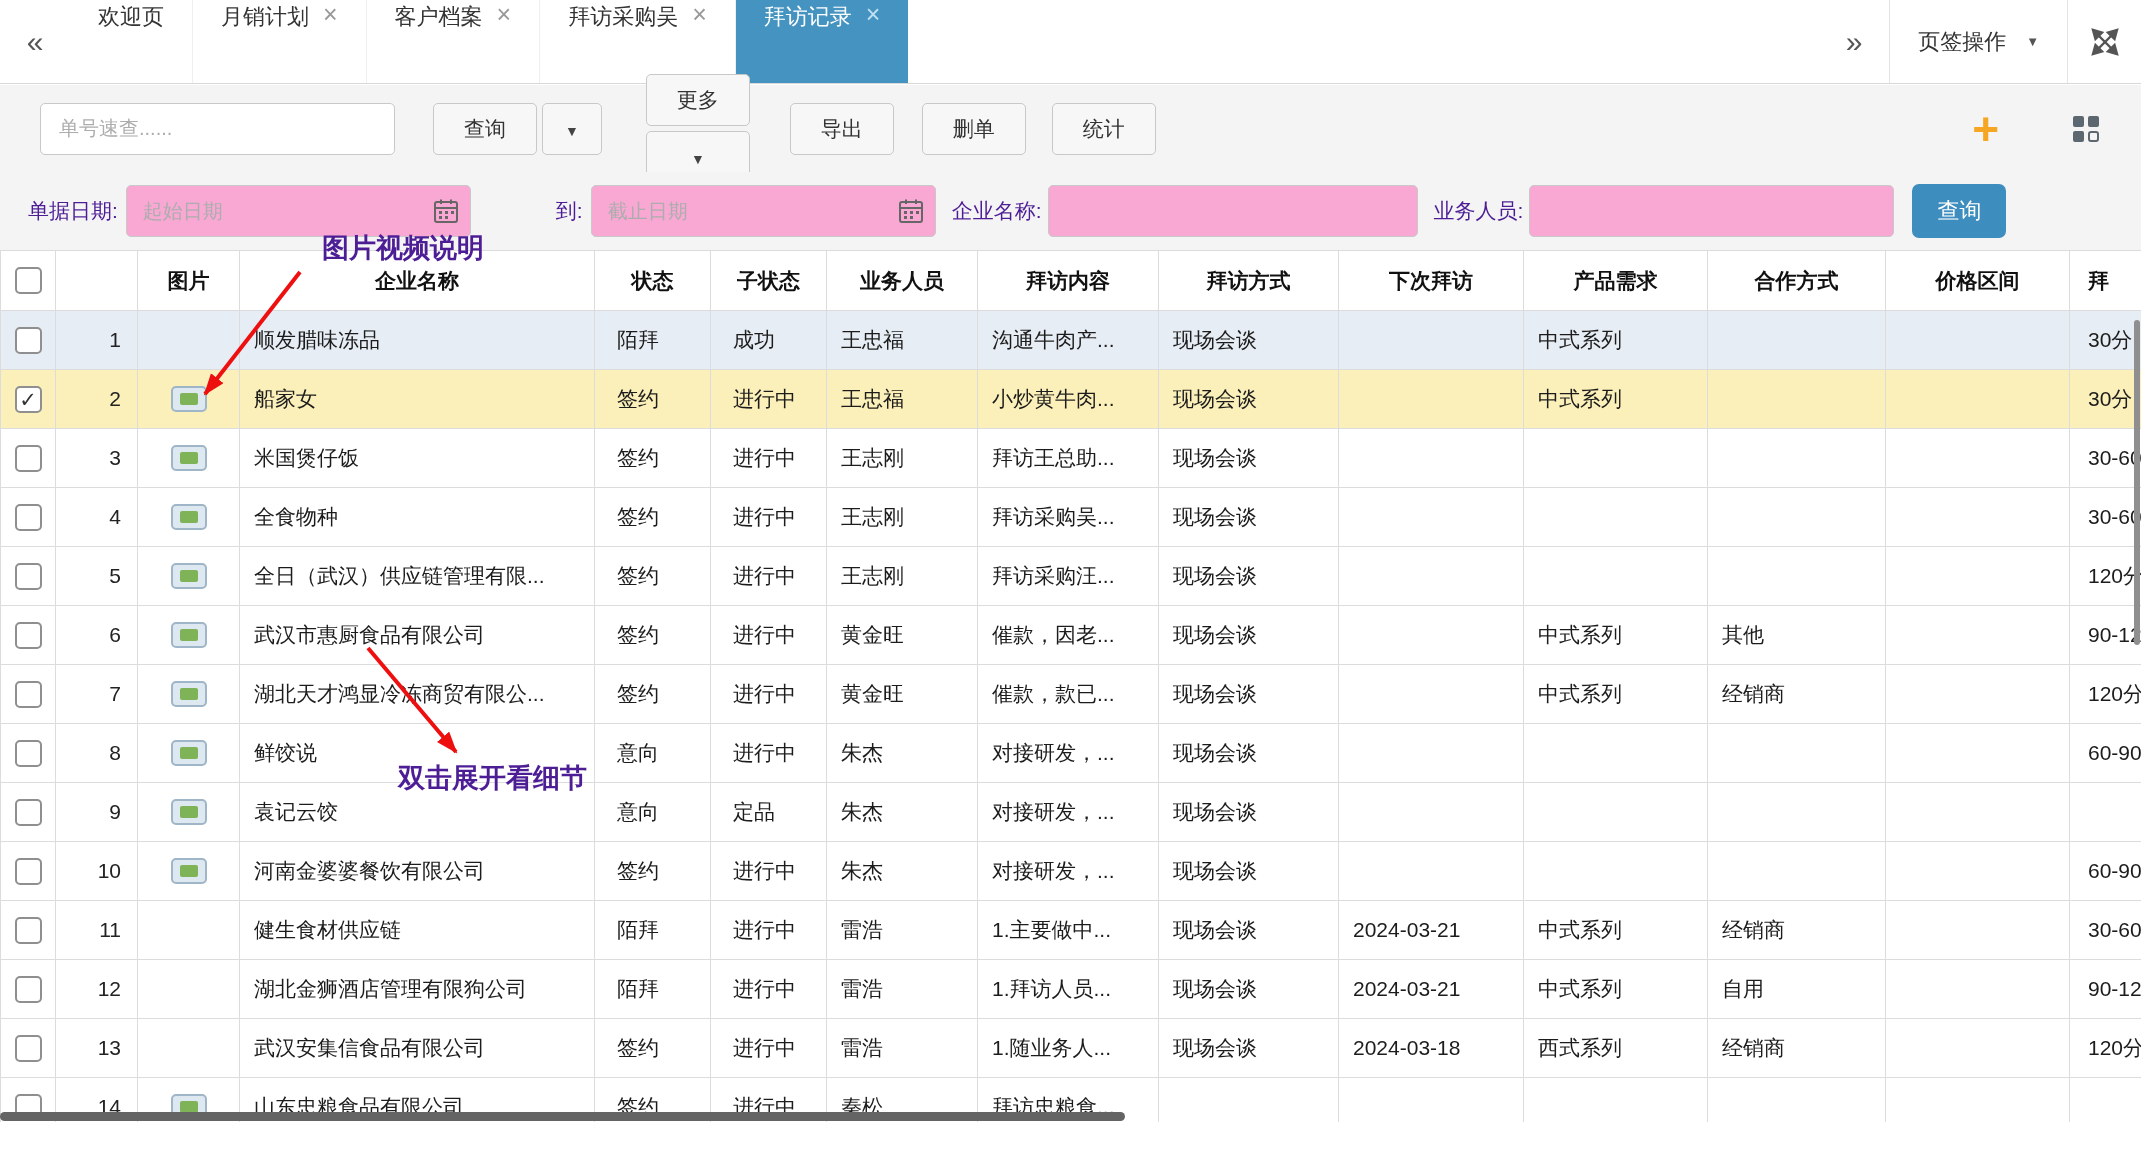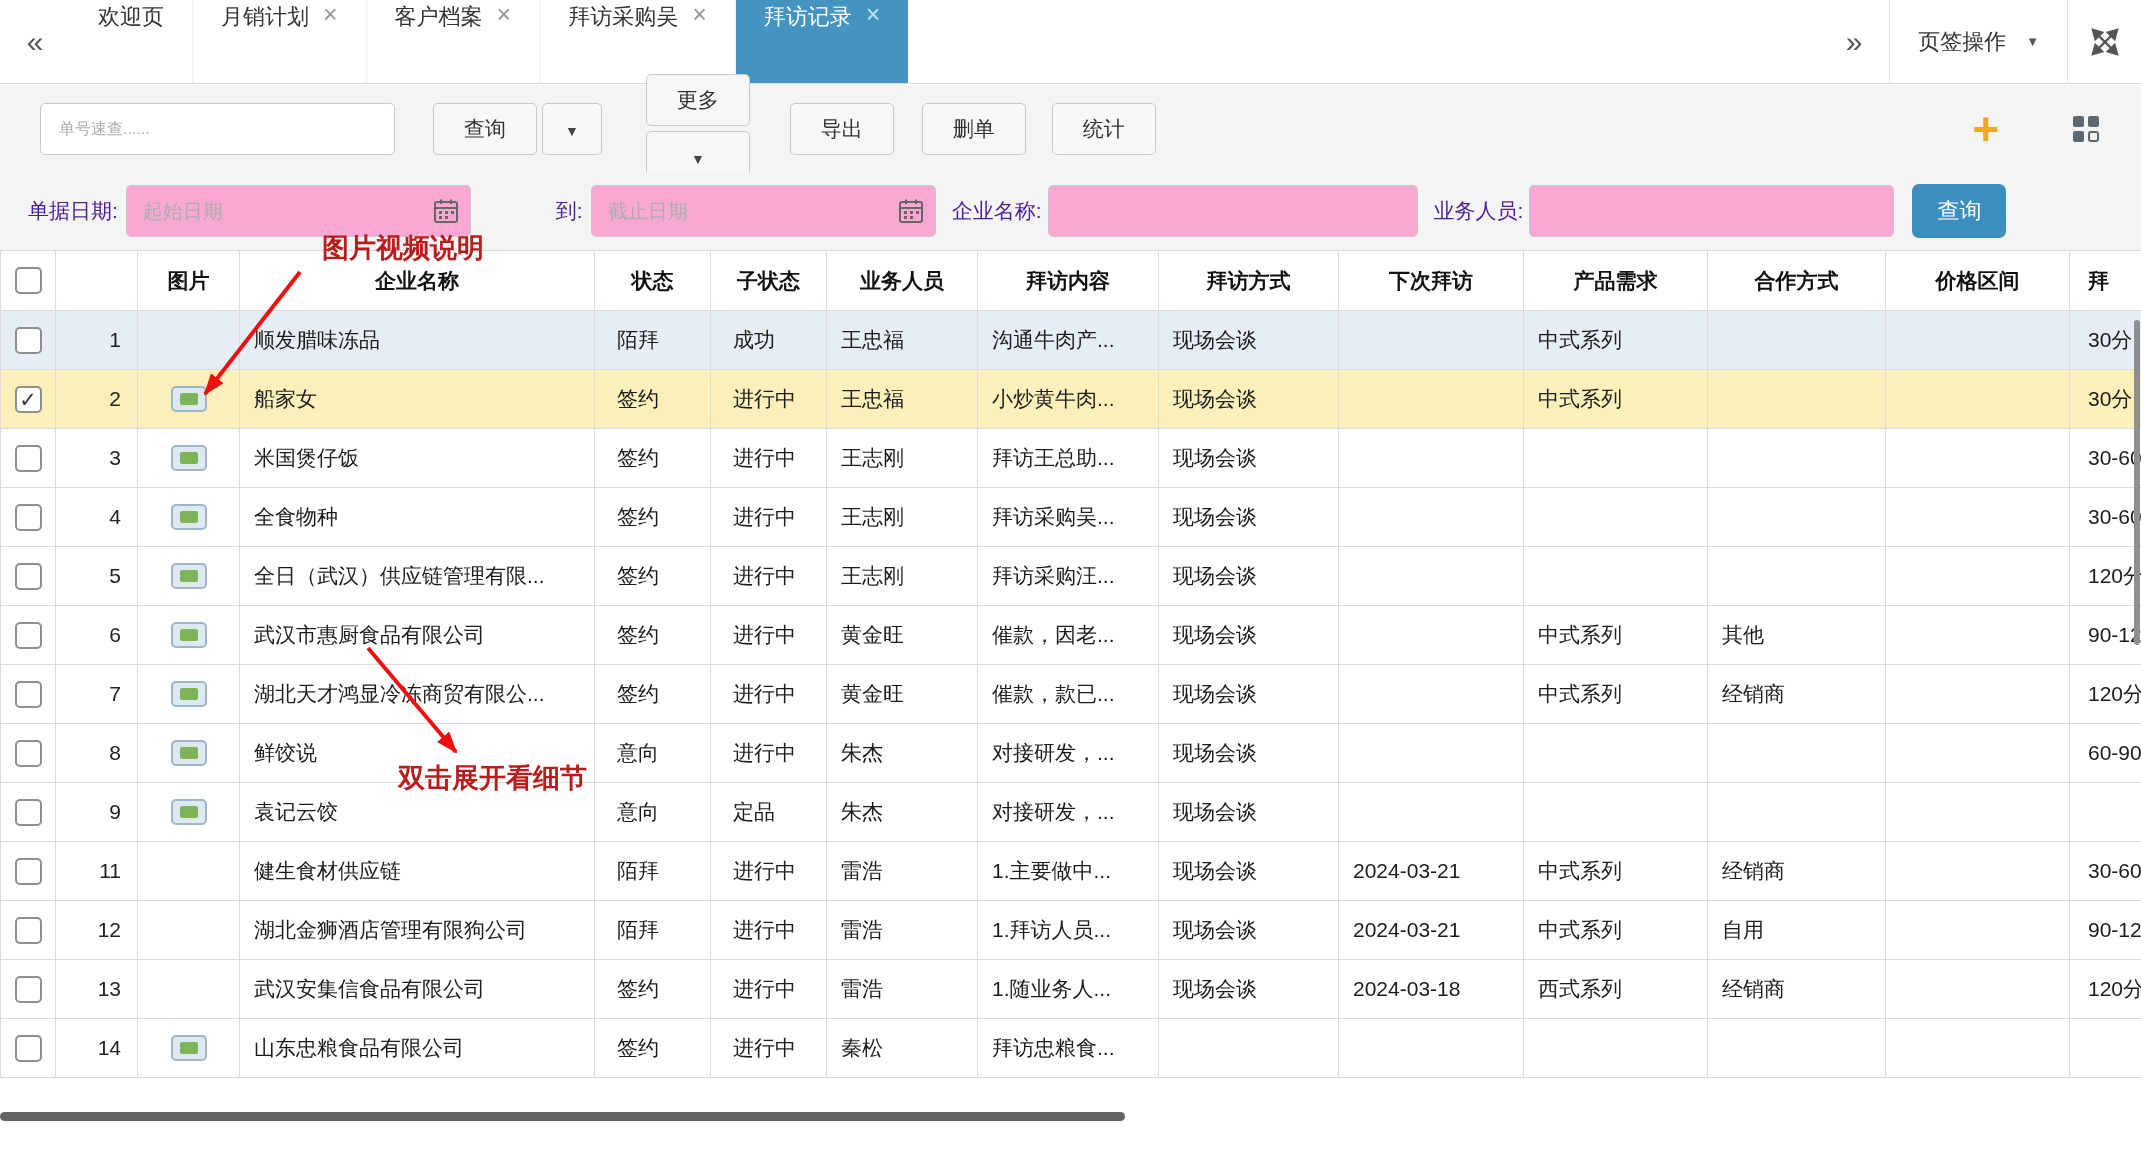--- a/index.html
+++ b/index.html
@@ -21,21 +21,21 @@
   .tab-ops { display:flex; align-items:center; gap:20px; padding:0 28px;
              border-left:1px solid #e4e4e4; font-size:22px; color:#333; cursor:pointer; }
   .caret { font-size:13px; color:#555; }
   .expand-btn { width:74px; display:flex; align-items:center; justify-content:center;
                 border-left:1px solid #e4e4e4; cursor:pointer; }
 
   
   .toolbar { position:absolute; top:85px; left:0; right:0; height:87px; background:#f4f4f4;
              display:flex; align-items:center; padding:0 40px; }
   .quick-search { width:355px; height:52px; border:1px solid #c8c8c8; border-radius:5px;
-                  background:#fff; padding:0 18px; font-size:16px; color:#333; outline:none;
+                  background:#fff; padding:0 18px; font-size:20px; color:#333; outline:none;
                   font-family:inherit; }
   .quick-search::placeholder { color:#adadad; }
   .btn { height:52px; background:#f7f7f7; border:1px solid #c8c8c8; border-radius:5px;
          padding:0 30px; font-size:21px; color:#333; cursor:pointer; font-family:inherit; }
   .btn-caret { padding:0 22px; }
   .tri { font-size:14px; color:#444; }
   .btn-group { display:flex; gap:5px; }
   .ml-a { margin-left:38px; } .ml-b { margin-left:44px;flex-direction:column; } .ml-c { margin-left:40px; }
   .ml-d { margin-left:28px; } .ml-e { margin-left:26px; }
   .toolbar-right { margin-left:auto; display:flex; align-items:center; gap:72px; }
@@ -84,21 +84,21 @@
   .img-in { position:absolute; left:7px; top:5px; width:18px; height:12px;
             background:#7fb357; border-radius:2px; }
 
   
   .hscroll { position:absolute; left:0; top:1112px; width:1125px; height:9px;
              background:#646464; border-radius:5px; z-index:45; cursor:pointer; }
   .vscroll { position:absolute; right:1px; top:320px; width:6px; height:325px;
              background:#8f8f8f; border-radius:3px; z-index:45; cursor:pointer; }
 
   
-  .note { position:absolute; color:#b91c1c; font-size:27px; font-weight:bold; z-index:40;
+  .note { position:absolute; color:#4c1d95; font-size:27px; font-weight:bold; z-index:40;
           white-space:nowrap; }
   #note1 { left:322px; top:230px; }
   #note2 { left:398px; top:760px; }
   .arrows { position:absolute; left:0; top:0; width:2141px; height:1161px; z-index:39;
             pointer-events:none; }
 </style>
 </head>
 <body>
 
 <div class="page">
@@ -398,20 +398,36 @@
             <td class="c-content">对接研发，...</td>
             <td class="c-method">现场会谈</td>
             <td class="c-next_visit"></td>
             <td class="c-product"></td>
             <td class="c-coop"></td>
             <td class="c-price"></td>
             <td class="c-duration"></td>
           </tr>
           <tr>
             <td class="c-check"><span class="cb"></span></td>
+            <td class="c-num">10</td>
+            <td class="c-img"><span class="img-ico"><span class="img-in"></span></span></td>
+            <td class="c-company">河南金婆婆餐饮有限公司</td>
+            <td class="c-status">签约</td>
+            <td class="c-sub_status">进行中</td>
+            <td class="c-staff">朱杰</td>
+            <td class="c-content">对接研发，...</td>
+            <td class="c-method">现场会谈</td>
+            <td class="c-next_visit"></td>
+            <td class="c-product"></td>
+            <td class="c-coop"></td>
+            <td class="c-price"></td>
+            <td class="c-duration">60-90</td>
+          </tr>
+          <tr>
+            <td class="c-check"><span class="cb"></span></td>
             <td class="c-num">11</td>
             <td class="c-img"></td>
             <td class="c-company">健生食材供应链</td>
             <td class="c-status">陌拜</td>
             <td class="c-sub_status">进行中</td>
             <td class="c-staff">雷浩</td>
             <td class="c-content">1.主要做中...</td>
             <td class="c-method">现场会谈</td>
             <td class="c-next_visit">2024-03-21</td>
             <td class="c-product">中式系列</td>

